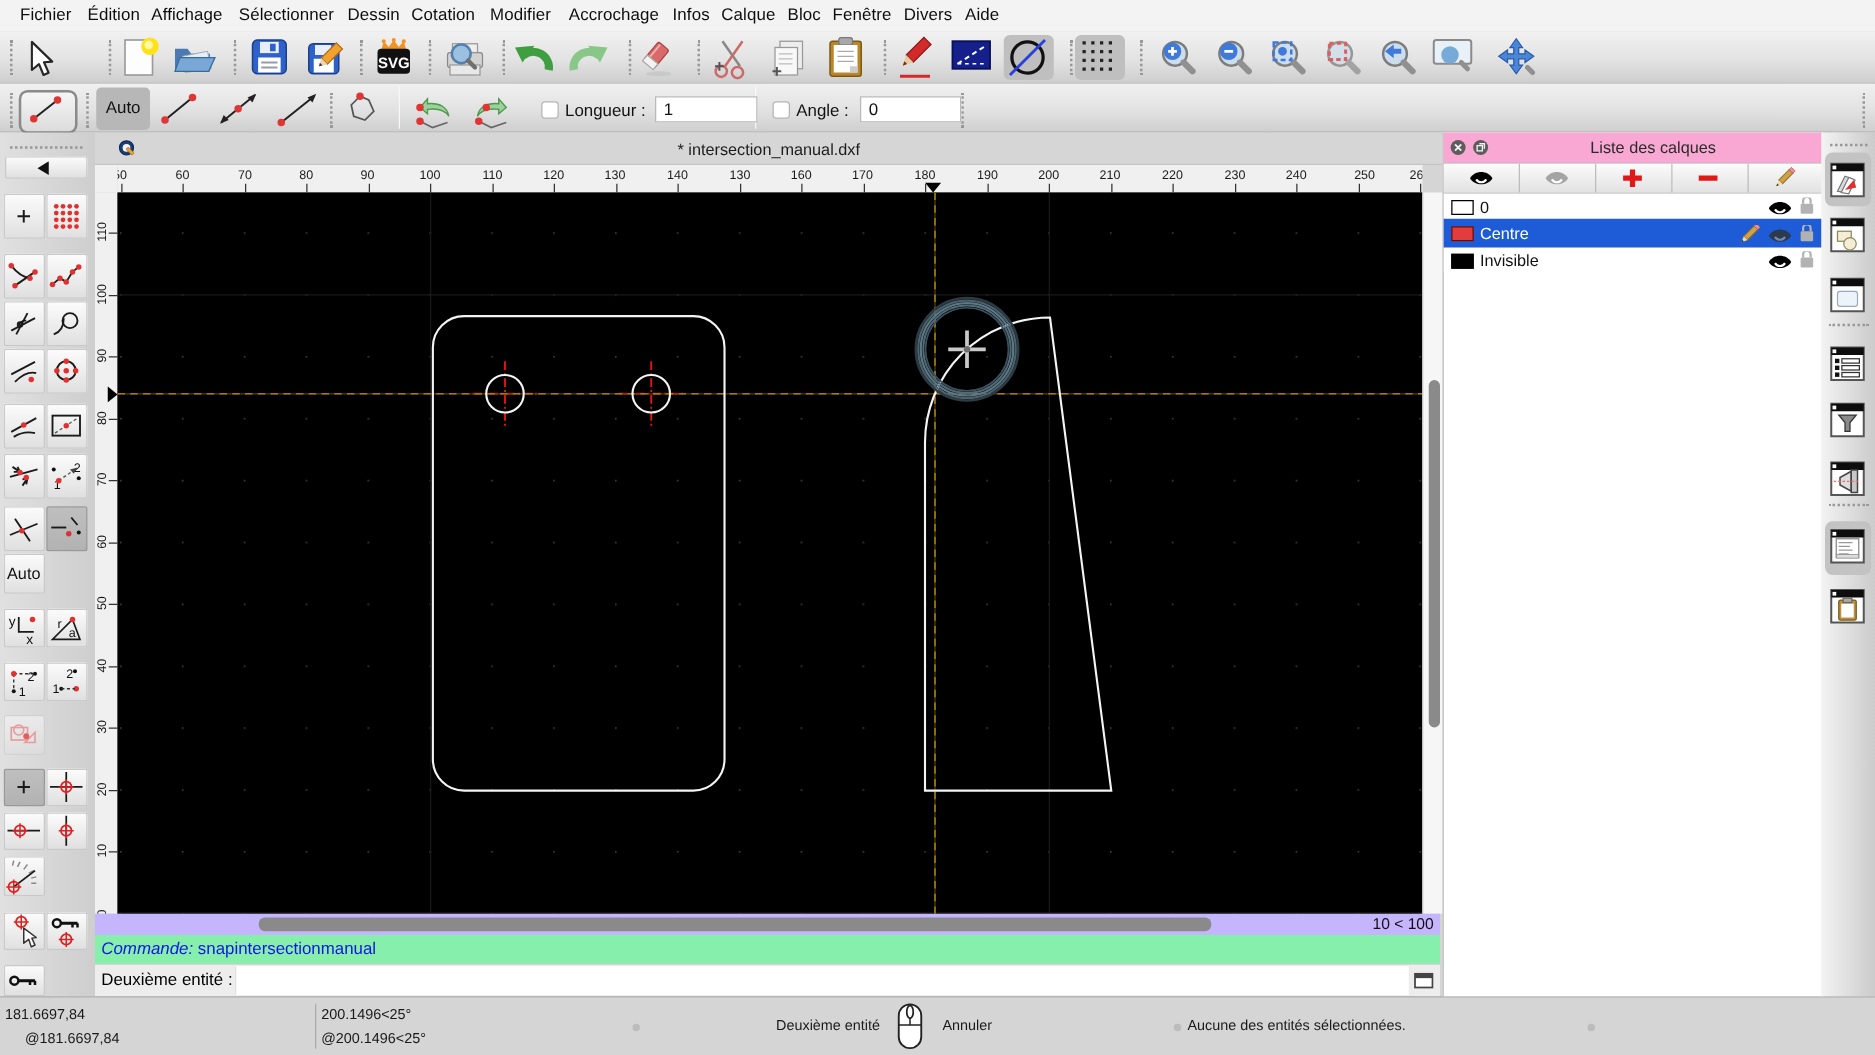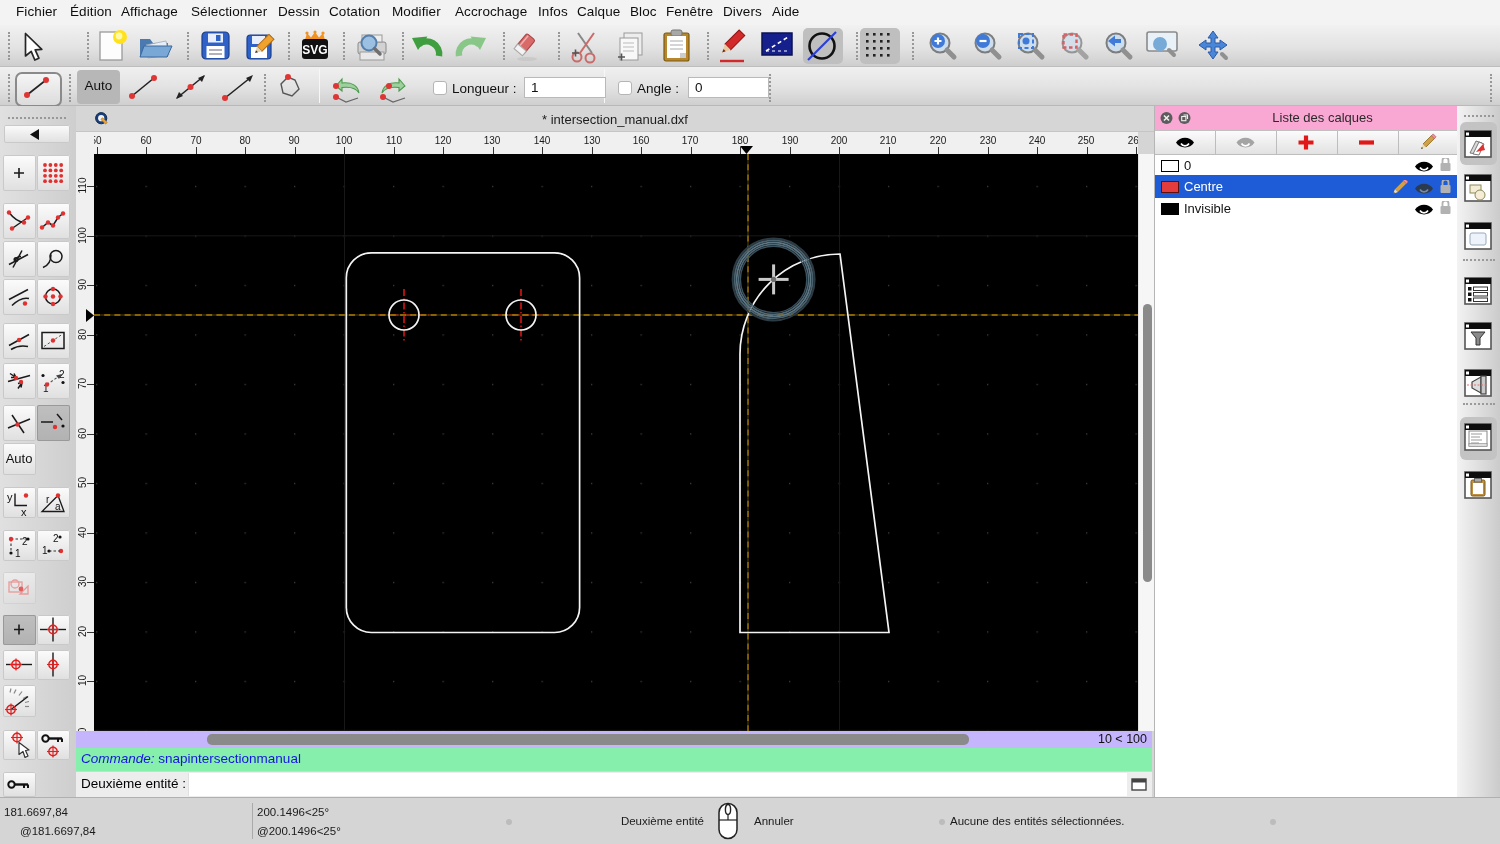--- a/index.html
+++ b/index.html
@@ -561,21 +561,21 @@
 <div class="rlab" style="left:731px;top:3px;width:28px;text-align:center;">200</div>
 <div style="position:absolute;left:745.0px;top:15px;width:1px;height:7px;background:#333;"></div>
 <div class="rlab" style="left:780px;top:3px;width:28px;text-align:center;">210</div>
 <div style="position:absolute;left:794.5px;top:15px;width:1px;height:7px;background:#333;"></div>
 <div class="rlab" style="left:830px;top:3px;width:28px;text-align:center;">220</div>
 <div style="position:absolute;left:844.0px;top:15px;width:1px;height:7px;background:#333;"></div>
 <div class="rlab" style="left:880px;top:3px;width:28px;text-align:center;">230</div>
 <div style="position:absolute;left:893.5px;top:15px;width:1px;height:7px;background:#333;"></div>
 <div class="rlab" style="left:929px;top:3px;width:28px;text-align:center;">240</div>
 <div style="position:absolute;left:943.0px;top:15px;width:1px;height:7px;background:#333;"></div>
-<div class="rlab" style="left:978px;top:3px;width:28px;text-align:center;">250</div>
+<div class="rlab" style="left:978px;top:3px;width:28px;text-align:right;">250</div>
 <div style="position:absolute;left:992.5px;top:15px;width:1px;height:7px;background:#333;"></div>
 <div class="rlab" style="left:1028px;top:3px;width:28px;text-align:center;">260</div>
 <div style="position:absolute;left:1042.0px;top:15px;width:1px;height:7px;background:#333;"></div>
 <svg style="position:absolute;left:645.5px;top:14px;" width="13" height="8">
       <polygon points="0,0 13,0 6.5,8" fill="#000"></polygon>
     </svg>
 </div>
 <div class="ab vruler">
 <div class="rlab" style="left:-7px;top:26px;width:26px;text-align:center;transform:rotate(-90deg);">110</div>
 <div style="position:absolute;left:11px;top:32.3px;width:7px;height:1px;background:#333;"></div>

